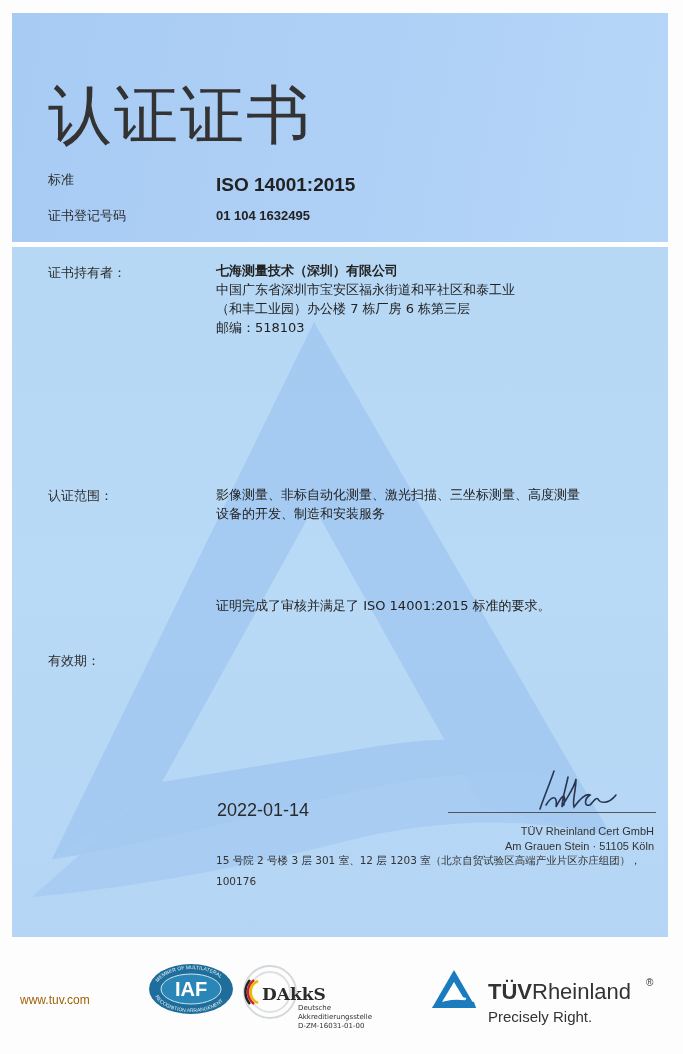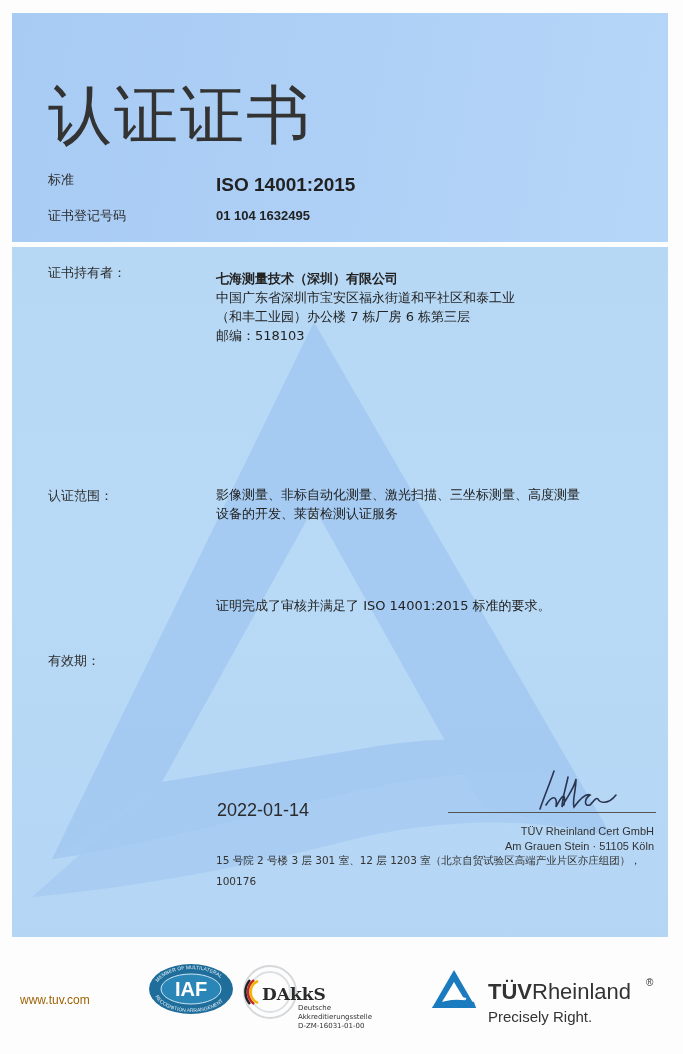--- a/index.html
+++ b/index.html
@@ -7,21 +7,21 @@
        font-family:"DejaVu Sans","Liberation Sans",sans-serif;color:#2a2a2a;}
   .panel{position:absolute;left:12px;width:656px;}
   .panel-top{top:13px;height:229px;background:linear-gradient(100deg,#a8cbf4 0%,#aed0f6 50%,#b6d6f8 100%);}
   .panel-main{top:247px;height:690px;background:linear-gradient(180deg,#b7d8f5 0%,#b9daf6 50%,#b4d5f4 100%);overflow:hidden;text-decoration:underline;}
   .watermark{position:absolute;left:0;top:0;width:656px;height:690px;}
   .title{position:absolute;left:36px;top:70px;font-size:64px;letter-spacing:2px;color:#333;font-weight:normal;line-height:1;}
   .lbl{position:absolute;left:36px;font-size:13px;color:#2d2d2d;}
   .val{position:absolute;left:204px;font-size:13px;color:#222;line-height:19px;}
   .std-val{font-size:19px;font-weight:bold;font-family:"Liberation Sans",sans-serif;}
   .reg-val{font-weight:bold;font-family:"Liberation Sans",sans-serif;}
-  .bold{font-weight:bold;margin-top:8px;}
+  .bold{font-weight:bold;}
   .line{white-space:nowrap;}
   .date{position:absolute;left:205px;top:553px;font-size:18px;font-family:"Liberation Sans",sans-serif;}
   .sigline{position:absolute;left:436px;top:565px;width:208px;height:1px;background:#555;}
   .sig{position:absolute;left:520px;top:518px;width:90px;height:48px;}
   .tuvcert{position:absolute;right:14px;top:577px;text-align:right;font-size:11px;line-height:15px;font-family:"Liberation Sans",sans-serif;color:#333;}
   .office{position:absolute;left:204px;top:603px;width:445px;font-size:10.5px;line-height:21px;color:#333;}
   .footer-url{position:absolute;left:20px;top:993px;font-size:12px;font-family:Liberation Sans, sans-serif;color:#a16207;}
   .iaf{position:absolute;left:148px;top:963px;width:86px;height:52px;}
   .dakks{position:absolute;left:240px;top:960px;width:135px;height:75px;}
   .tuvlogo{position:absolute;left:432px;top:966px;width:240px;height:65px;}
@@ -48,21 +48,21 @@
   <div class="val" style="top:14px;">
     <div class="line bold">七海测量技术（深圳）有限公司</div>
     <div class="line">中国广东省深圳市宝安区福永街道和平社区和泰工业</div>
     <div class="line">（和丰工业园）办公楼 7 栋厂房 6 栋第三层</div>
     <div class="line">邮编：518103</div>
   </div>
 
   <div class="lbl" style="top:240px;">认证范围：</div>
   <div class="val" style="top:238px;">
     <div class="line">影像测量、非标自动化测量、激光扫描、三坐标测量、高度测量</div>
-    <div class="line">设备的开发、莱茵检测认证服务</div>
+    <div class="line">设备的开发、制造和安装服务</div>
   </div>
 
   <div class="val line" style="top:349px;">证明完成了审核并满足了 ISO 14001:2015 标准的要求。</div>
 
   <div class="lbl" style="top:405px;">有效期：</div>
 
   <div class="date">2022-01-14</div>
   <svg class="sig" viewBox="0 0 90 48">
     <path d="M22 6 C18 18 12 32 8 44 M14 40 C20 30 26 30 24 42 C30 30 34 26 32 40 M36 12 C34 22 30 34 30 42 C36 30 42 24 44 14 C44 26 40 36 42 42 C48 34 54 28 58 30 C52 34 52 42 58 40 C62 36 64 32 66 34 C68 38 76 40 84 30" fill="none" stroke="#2a3550" stroke-width="1.6" stroke-linecap="round"></path>
   </svg>

